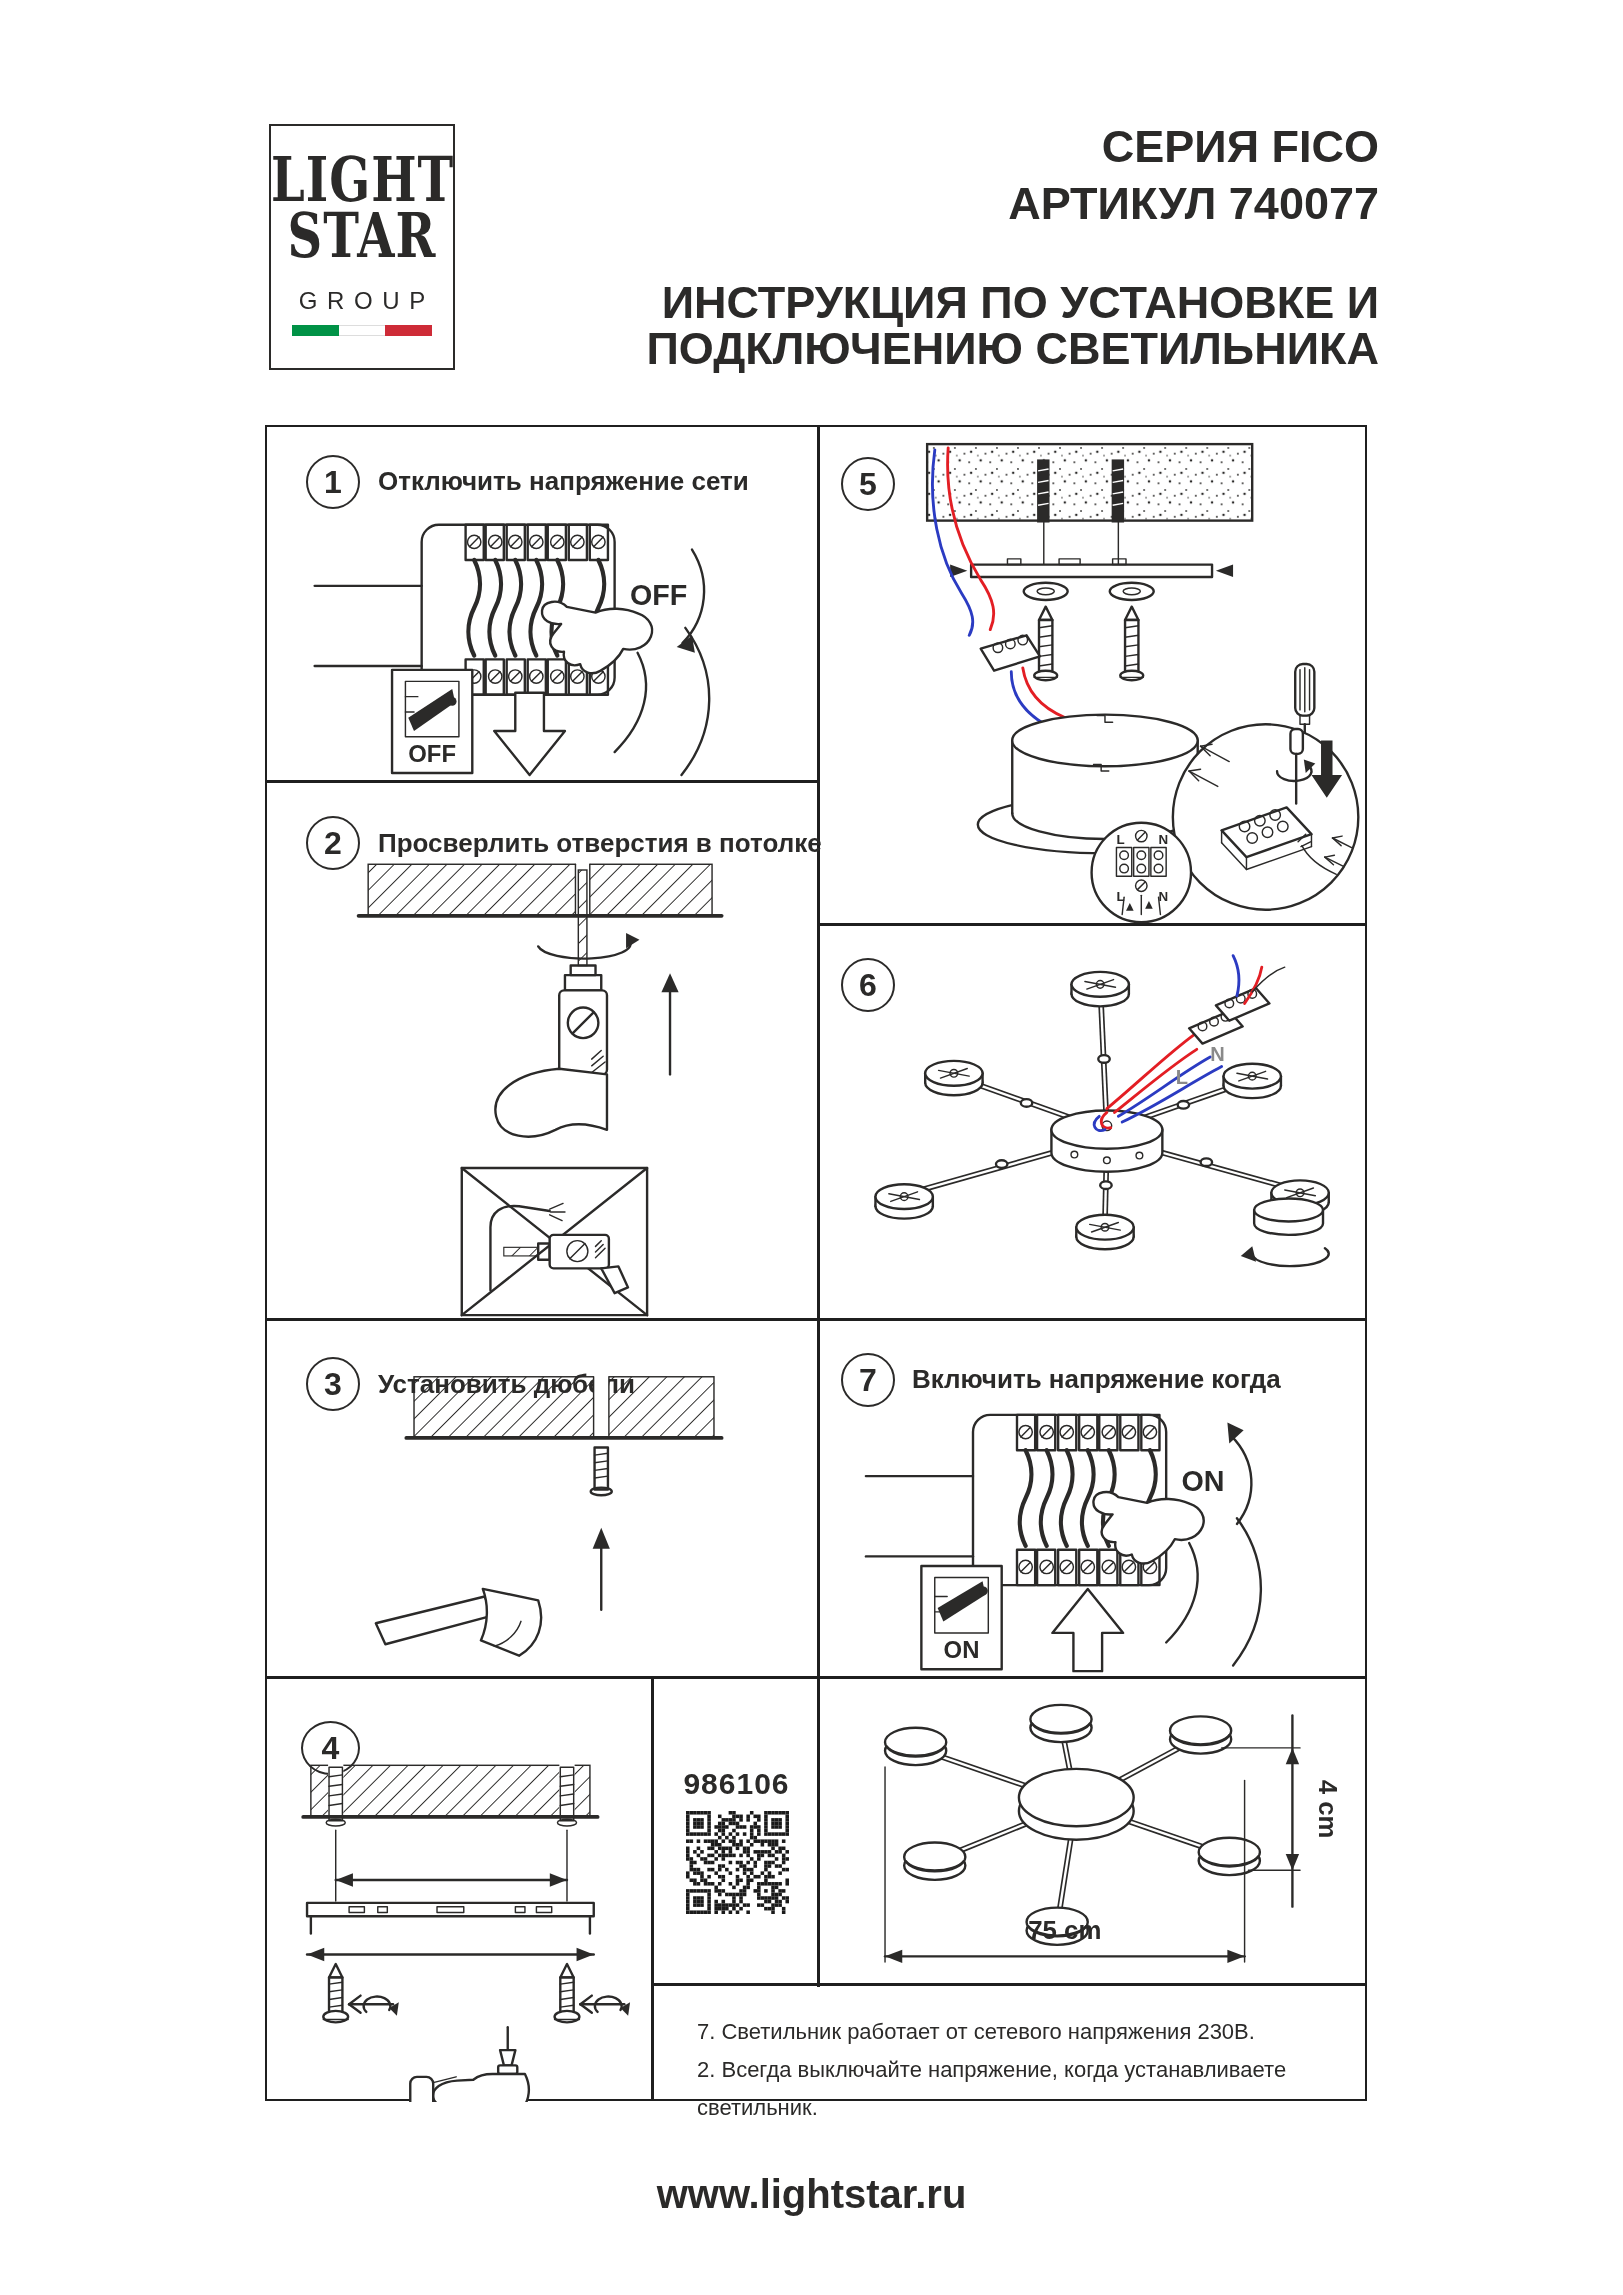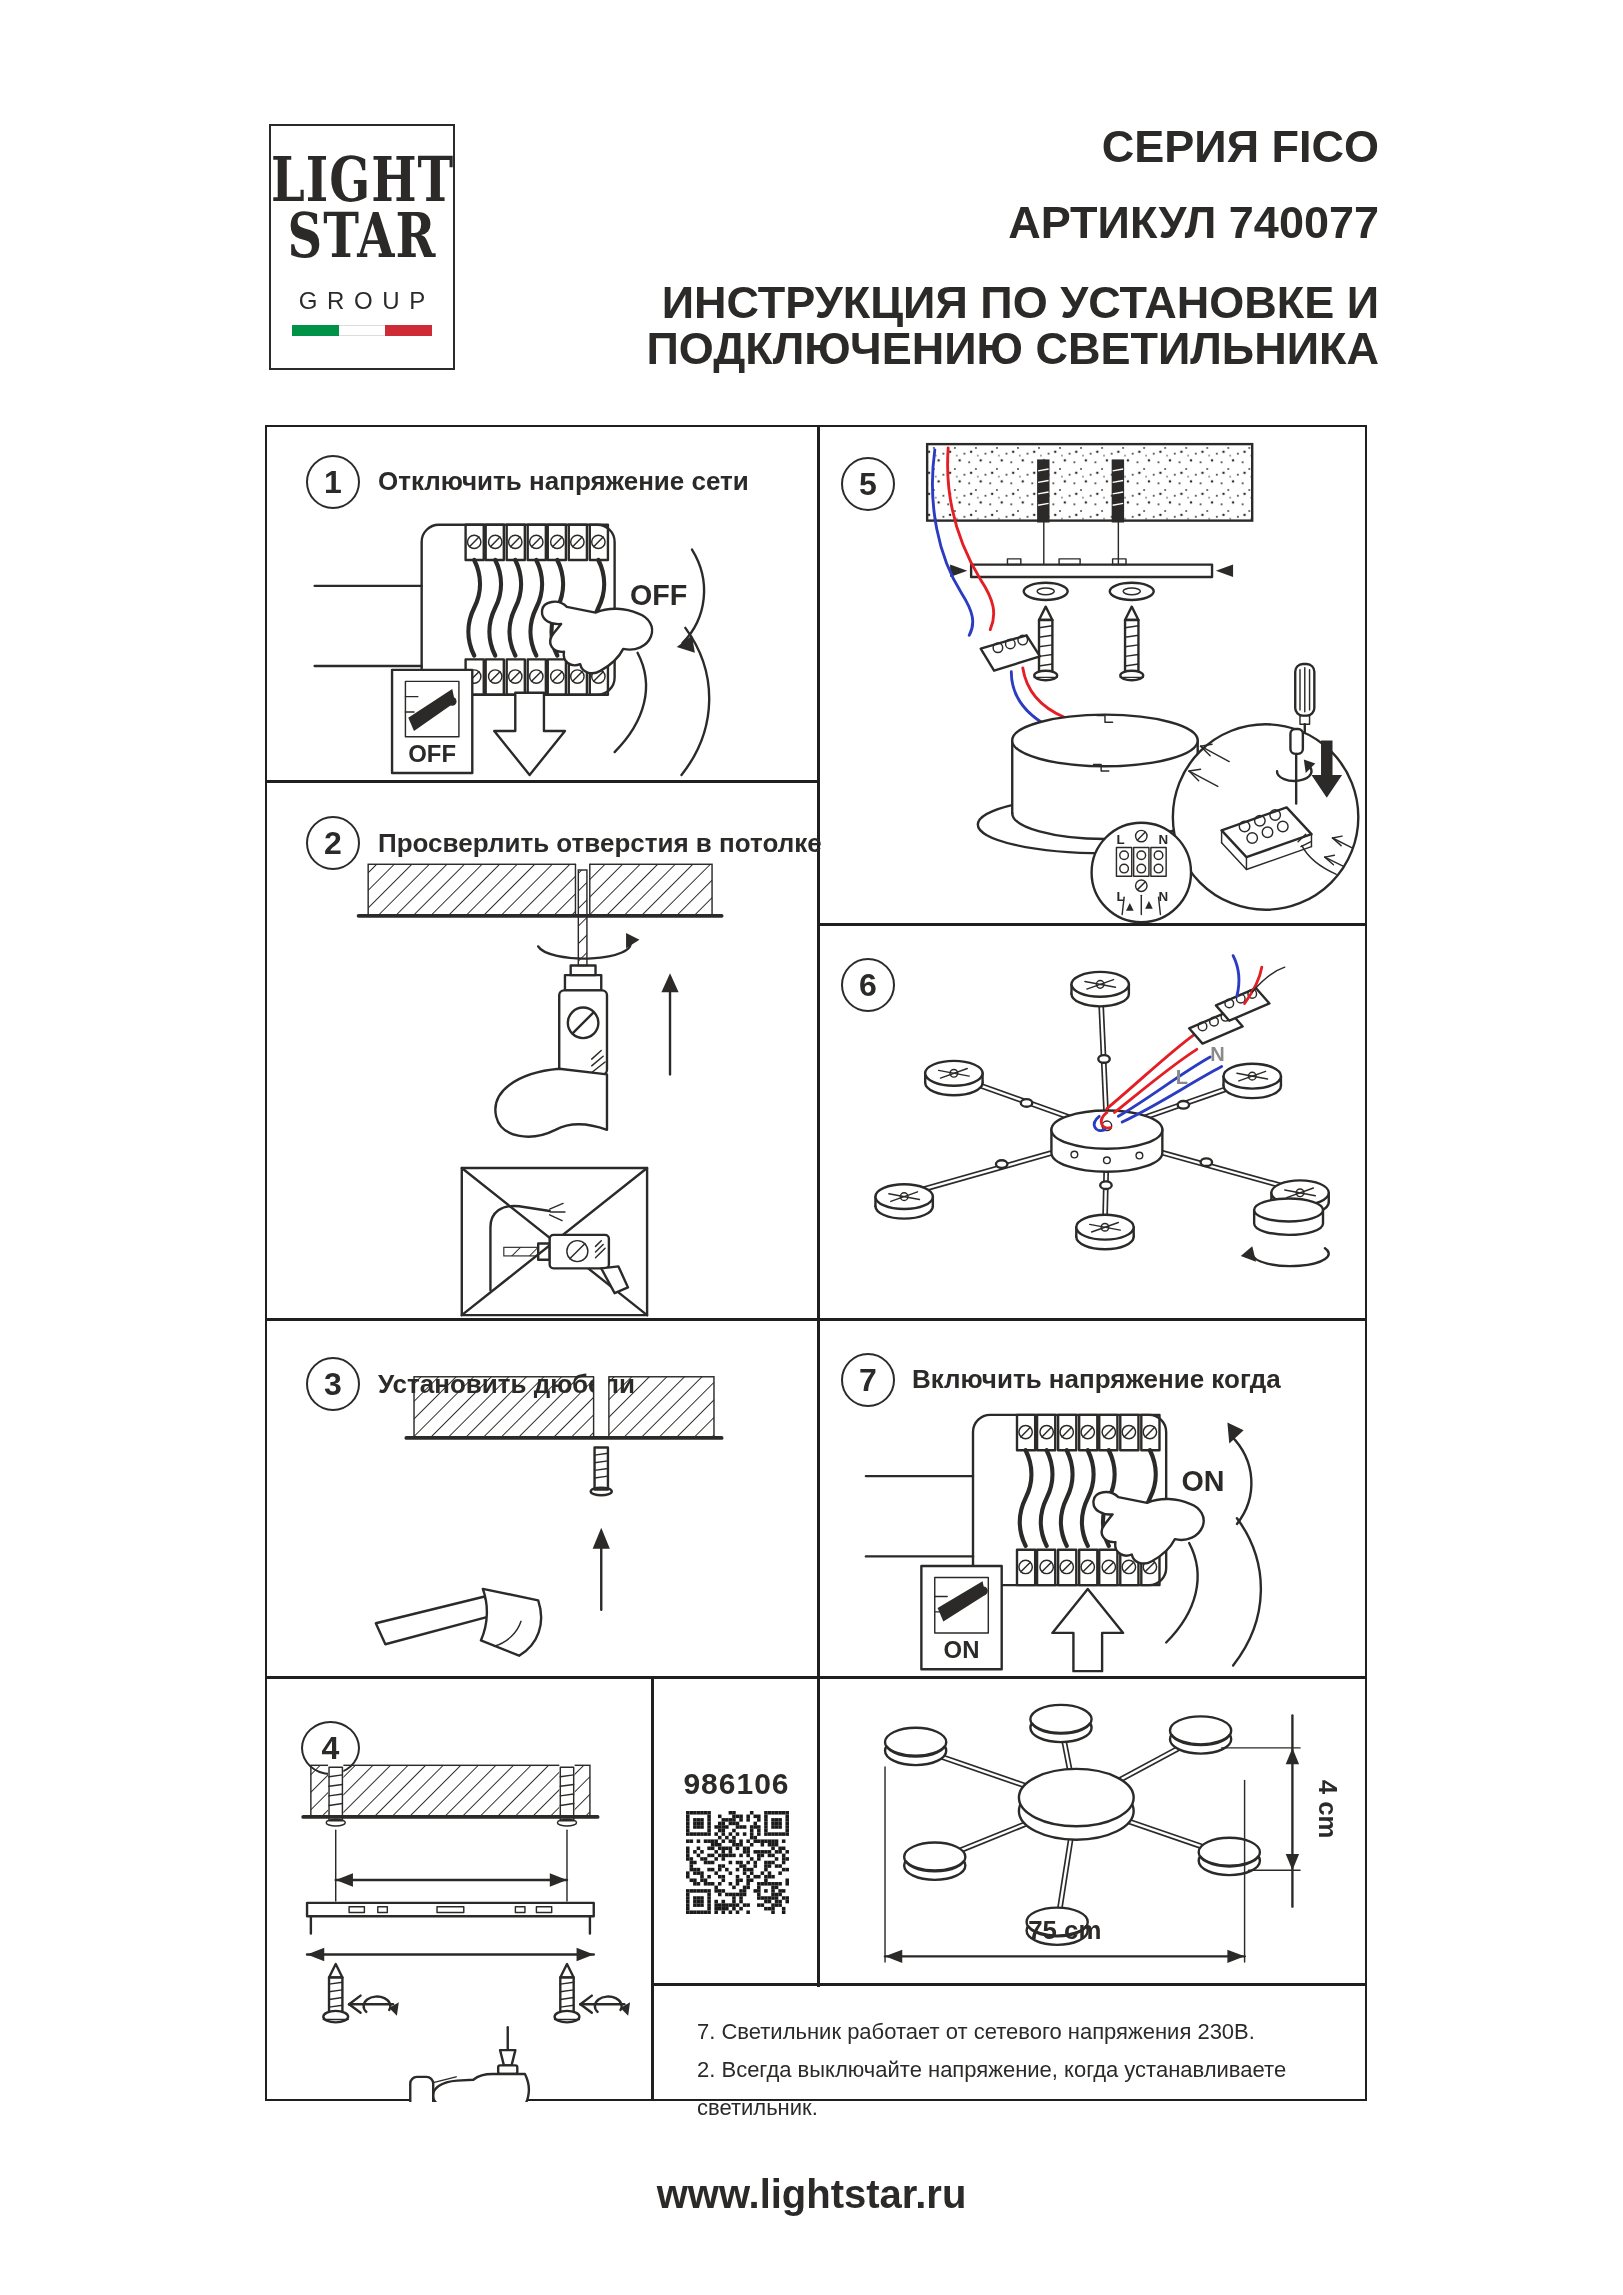--- a/index.html
+++ b/index.html
@@ -63,21 +63,21 @@
     </div>
     <div class="abs logo-group" style="left:0;width:100%;top:161px;">GROUP</div>
     <div class="abs flag">
       <div style="background:#009246;"></div>
         <div style="background:#ffffff;border-top:1px solid #ddd;border-bottom:1px solid #ddd;"></div>
         <div style="background:#ce2b37;"></div>
     </div>
   </div>
 
   <div class="abs hdr" style="top:124px;">СЕРИЯ FICO</div>
-  <div class="abs hdr" style="top:200px;">АРТИКУЛ 740077</div>
+  <div class="abs hdr" style="top:181px;">АРТИКУЛ 740077</div>
   <div class="abs hdr" style="top:280px;">ИНСТРУКЦИЯ ПО УСТАНОВКЕ И</div>
   <div class="abs hdr" style="top:326px;">ПОДКЛЮЧЕНИЮ СВЕТИЛЬНИКА</div>
 
   <div class="abs outline"></div>
   <div class="abs gline" style="left:817px;top:425px;width:2.9px;height:1253px;"></div>
   <div class="abs gline" style="left:265px;top:780px;width:555px;height:2.9px;"></div>
   <div class="abs gline" style="left:817px;top:923px;width:550px;height:2.9px;"></div>
   <div class="abs gline" style="left:265px;top:1318px;width:1102px;height:2.9px;"></div>
   <div class="abs gline" style="left:265px;top:1676px;width:1102px;height:2.9px;"></div>
   <div class="abs gline" style="left:651px;top:1676px;width:2.9px;height:425px;"></div>

